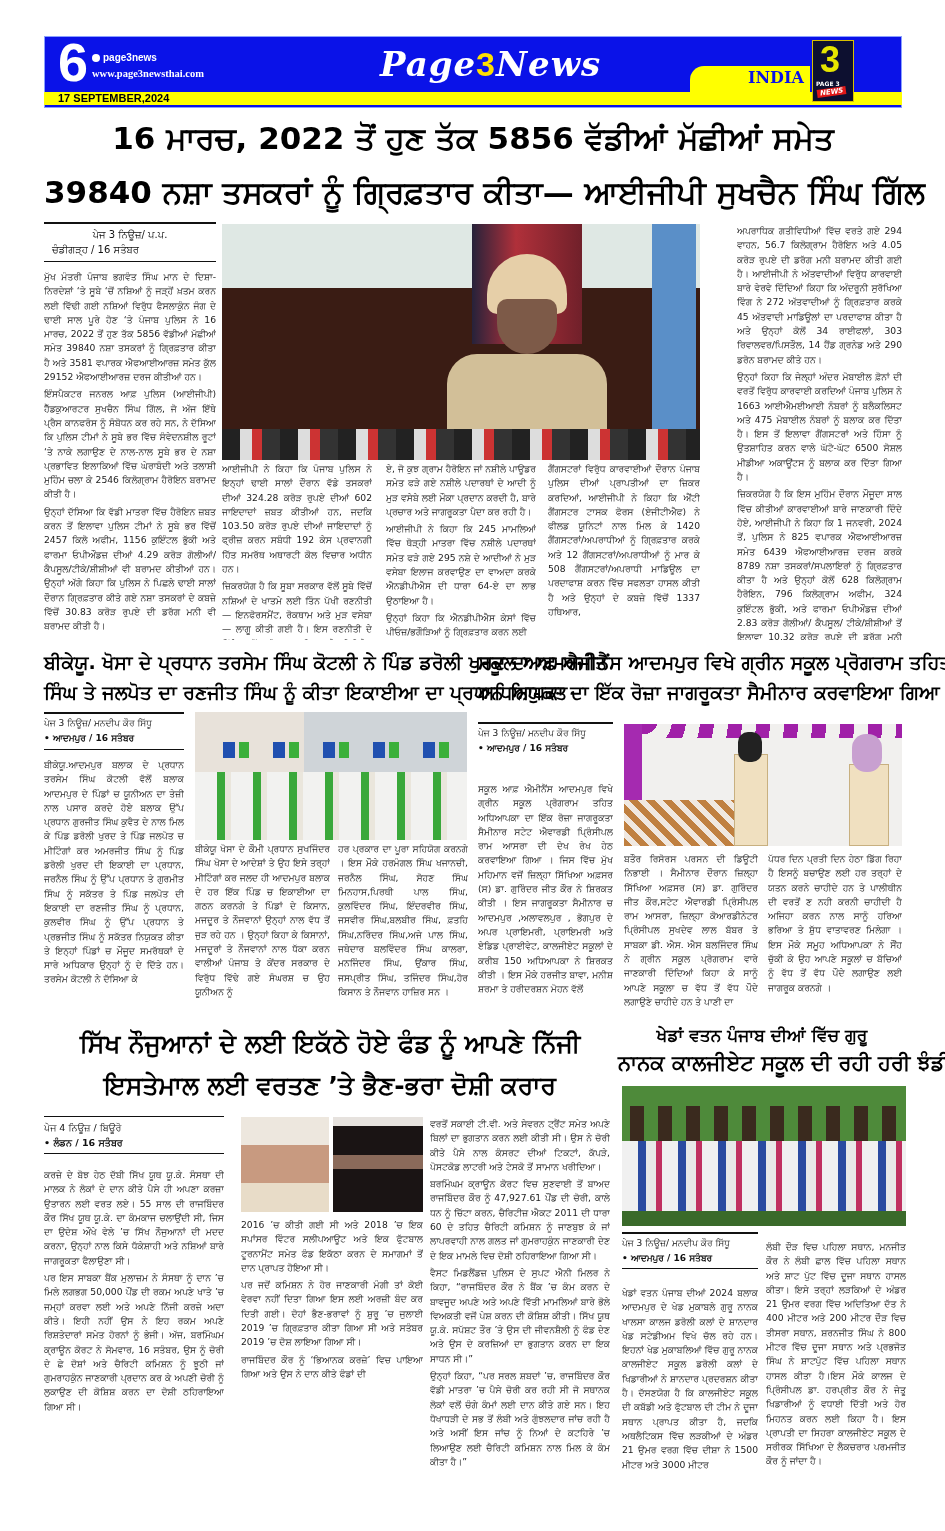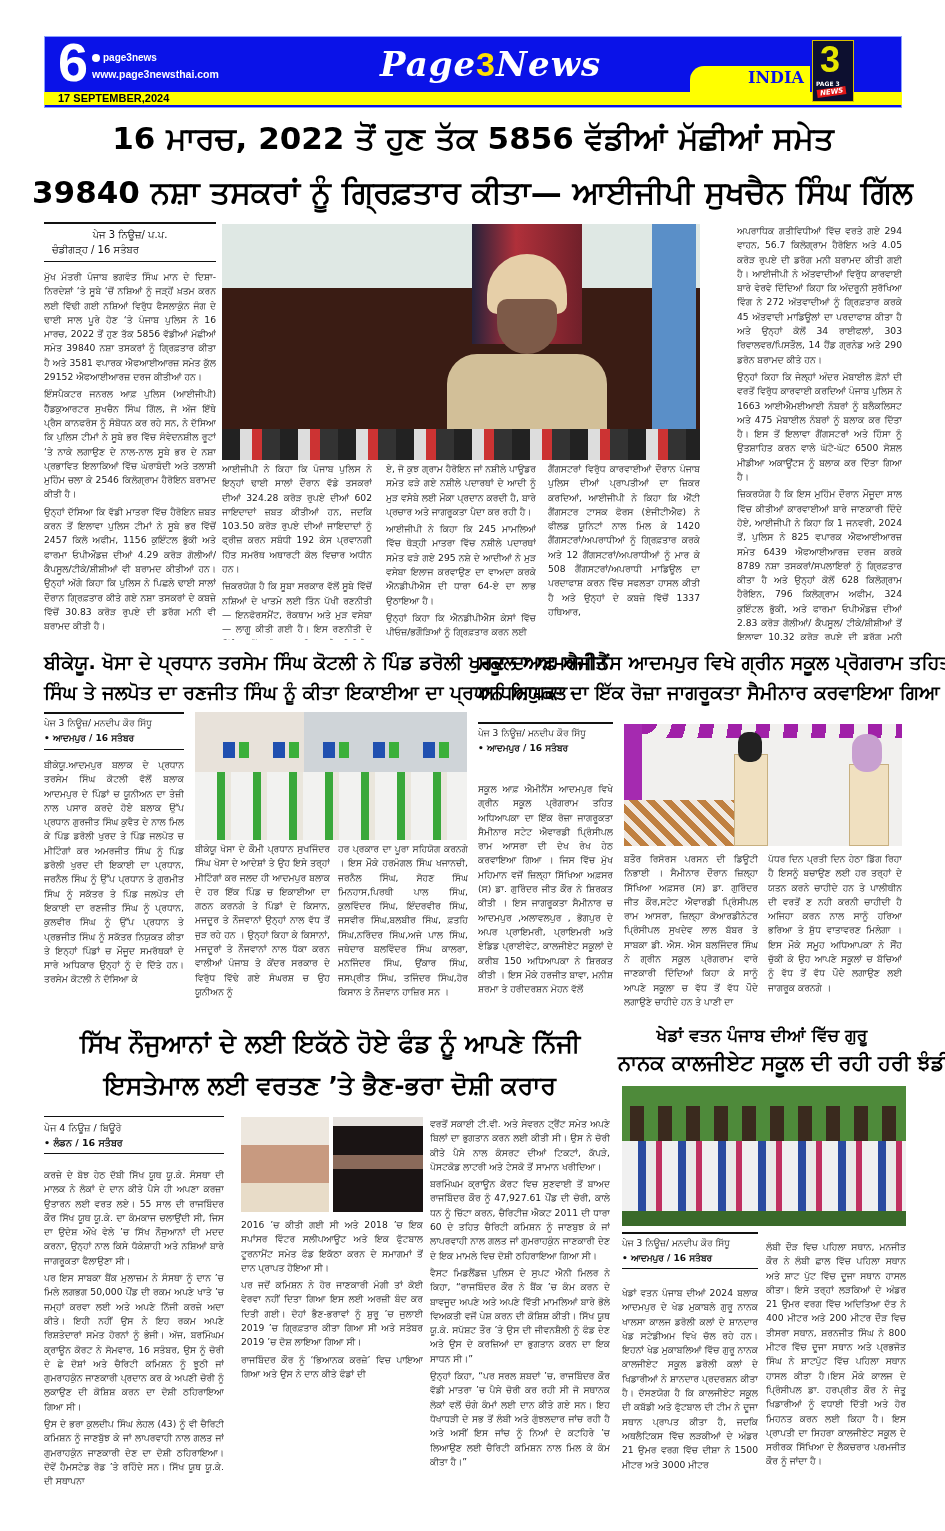--- a/index.html
+++ b/index.html
@@ -3,35 +3,35 @@
 <meta charset="utf-8">
 <style>
   *{box-sizing:border-box;margin:0;padding:0}
   html,body{width:945px;height:1531px;background:#ffffff;overflow:hidden}
   body{font-family:"DejaVu Sans",sans-serif;color:#111;position:relative}
   .abs{position:absolute}
   
   #masthead{left:44px;top:36px;width:858px;height:72px;background:#0a12e8;border:1px solid #8aa0ff}
   #page-num{left:58px;top:32px;font-family:"Liberation Sans",sans-serif;font-weight:bold;font-size:54px;color:#fff;line-height:60px}
   #social{left:92px;top:52px;color:#fff;font-size:10px;font-family:"Liberation Sans",sans-serif;font-weight:bold}
-  #website{left:92px;top:68px;color:#fff;font-size:10.5px;font-family:Liberation Sans, sans-serif;font-weight:bold}
+  #website{left:92px;top:68px;color:#fff;font-size:10.5px;font-family:Liberation Serif, serif;font-weight:bold}
   #date{left:58px;top:92px;font-size:11px;font-family:"Liberation Sans",sans-serif;font-weight:bold;color:#000;line-height:13px}
   #brand{left:380px;top:44px;font-family:"DejaVu Serif",serif;font-size:34px;font-weight:bold;color:#fff;font-style:italic;letter-spacing:1px}
   #brand .three{color:#ffe000;font-style:normal;font-family:"Liberation Sans",sans-serif}
   #yellow-band{left:44px;top:92px;width:858px;height:13px;background:#ffff00}
   #india-tab{left:690px;top:66px;width:120px;height:28px;background:#ffff00;border-radius:14px 0 0 0}
   #india{left:748px;top:68px;font-family:"DejaVu Serif",serif;font-weight:bold;font-size:16px;color:#0a12e8}
   #logo-box{left:812px;top:40px;width:42px;height:62px;background:#0d1030;border:1px solid #d8c000}
   #logo-3{left:820px;top:40px;font-family:"Liberation Sans",sans-serif;font-weight:bold;font-size:36px;color:#e6e600;line-height:40px}
   #logo-p3{left:816px;top:80px;font-size:6px;color:#fff;font-weight:bold}
   #logo-news{left:817px;top:88px;font-size:7px;color:#fff;background:#e01818;padding:0 3px;font-style:italic;font-weight:bold;transform:rotate(-8deg)}
   
   .headline{font-family:"DejaVu Sans",sans-serif;font-weight:bold;color:#000;text-align:center;white-space:nowrap}
   #hl-main-1{left:44px;top:118px;width:858px;font-size:31px;line-height:40px}
-  #hl-main-2{left:32px;top:172px;width:858px;font-size:31px;line-height:40px}
+  #hl-main-2{left:44px;top:172px;width:858px;font-size:31px;line-height:40px}
   .byline{font-size:10px;line-height:15px;color:#111}
   .rule{height:2px;background:#111}
   .body-text{font-size:9.2px;line-height:14.3px;color:#222;text-align:justify}
   .body-text p{margin-bottom:3px}
   .photo{overflow:hidden}
   .sec-head{font-size:19px;line-height:28px}
 </style>
 </head>
 <body>
 
@@ -135,21 +135,20 @@
 <div class="abs headline" style="left:44px;top:1068px;width:572px;font-size:25px;line-height:36px">ਇਸਤੇਮਾਲ ਲਈ ਵਰਤਣ ’ਤੇ ਭੈਣ-ਭਰਾ ਦੋਸ਼ੀ ਕਰਾਰ</div>
 <div class="abs" style="left:44px;top:1116px;width:180px">
   <div class="rule" style="height:1px"></div>
   <div class="byline" style="margin-top:3px;font-size:9.5px">ਪੇਜ 4 ਨਿਊਜ਼ / ਬਿਊਰੋ</div>
   <div class="byline" style="font-size:9.5px;font-weight:bold">• ਲੰਡਨ / 16 ਸਤੰਬਰ</div>
   <div class="rule" style="height:1px;margin-top:3px"></div>
 </div>
 <div class="abs body-text" style="left:44px;top:1168px;width:180px;height:335px;overflow:hidden">
   <p>ਕਰਜ਼ੇ ਦੇ ਬੋਝ ਹੇਠ ਦੱਬੀ ਸਿੱਖ ਯੂਥ ਯੂ.ਕੇ. ਸੰਸਥਾ ਦੀ ਮਾਲਕ ਨੇ ਲੋਕਾਂ ਦੇ ਦਾਨ ਕੀਤੇ ਪੈਸੇ ਹੀ ਅਪਣਾ ਕਰਜ਼ਾ ਉਤਾਰਨ ਲਈ ਵਰਤ ਲਏ। 55 ਸਾਲ ਦੀ ਰਾਜਬਿੰਦਰ ਕੌਰ ਸਿੱਖ ਯੂਥ ਯੂ.ਕੇ. ਦਾ ਕੰਮਕਾਜ ਚਲਾਉਂਦੀ ਸੀ, ਜਿਸ ਦਾ ਉਦੇਸ਼ ਔਖੇ ਵੇਲੇ ’ਚ ਸਿੱਖ ਨੌਜੁਆਨਾਂ ਦੀ ਮਦਦ ਕਰਨਾ, ਉਨ੍ਹਾਂ ਨਾਲ ਕਿਸੇ ਧੱਕੇਸ਼ਾਹੀ ਅਤੇ ਨਸ਼ਿਆਂ ਬਾਰੇ ਜਾਗਰੂਕਤਾ ਫੈਲਾਉਣਾ ਸੀ।</p>
   <p>ਪਰ ਇਸ ਸਾਬਕਾ ਬੈਂਕ ਮੁਲਾਜ਼ਮ ਨੇ ਸੰਸਥਾ ਨੂੰ ਦਾਨ ’ਚ ਮਿਲੇ ਲਗਭਗ 50,000 ਪੌਂਡ ਦੀ ਰਕਮ ਅਪਣੇ ਖਾਤੇ ’ਚ ਜਮ੍ਹਾਂ ਕਰਵਾ ਲਈ ਅਤੇ ਅਪਣੇ ਨਿੱਜੀ ਕਰਜ਼ੇ ਅਦਾ ਕੀਤੇ। ਇਹੀ ਨਹੀਂ ਉਸ ਨੇ ਇਹ ਰਕਮ ਅਪਣੇ ਰਿਸ਼ਤੇਦਾਰਾਂ ਸਮੇਤ ਹੋਰਨਾਂ ਨੂੰ ਭੇਜੀ। ਅੱਜ, ਬਰਮਿੰਘਮ ਕ੍ਰਾਊਨ ਕੋਰਟ ਨੇ ਸੋਮਵਾਰ, 16 ਸਤੰਬਰ, ਉਸ ਨੂੰ ਚੋਰੀ ਦੇ ਛੇ ਦੋਸ਼ਾਂ ਅਤੇ ਚੈਰਿਟੀ ਕਮਿਸ਼ਨ ਨੂੰ ਝੂਠੀ ਜਾਂ ਗੁਮਰਾਹਕੁੰਨ ਜਾਣਕਾਰੀ ਪ੍ਰਦਾਨ ਕਰ ਕੇ ਅਪਣੀ ਚੋਰੀ ਨੂੰ ਲੁਕਾਉਣ ਦੀ ਕੋਸ਼ਿਸ਼ ਕਰਨ ਦਾ ਦੋਸ਼ੀ ਠਹਿਰਾਇਆ ਗਿਆ ਸੀ।</p>
-  <p>ਉਸ ਦੇ ਭਰਾ ਕੁਲਦੀਪ ਸਿੰਘ ਲੇਹਲ (43) ਨੂੰ ਵੀ ਚੈਰਿਟੀ ਕਮਿਸ਼ਨ ਨੂੰ ਜਾਣਬੁੱਝ ਕੇ ਜਾਂ ਲਾਪਰਵਾਹੀ ਨਾਲ ਗਲਤ ਜਾਂ ਗੁਮਰਾਹਕੁੰਨ ਜਾਣਕਾਰੀ ਦੇਣ ਦਾ ਦੋਸ਼ੀ ਠਹਿਰਾਇਆ। ਦੋਵੇਂ ਹੈਮਸਟੇਡ ਰੋਡ ’ਤੇ ਰਹਿੰਦੇ ਸਨ। ਸਿੱਖ ਯੂਥ ਯੂ.ਕੇ. ਦੀ ਸਥਾਪਨਾ</p>
 </div>
 <div class="abs photo" style="left:241px;top:1117px;width:182px;height:95px;background:#fff">
   <div style="position:absolute;left:0;top:0;width:88px;height:95px;background:linear-gradient(180deg,#ede7de 0 30%,#c89a80 30% 70%,#e8dcc8 70%)"></div>
   <div style="position:absolute;left:92px;top:0;width:90px;height:95px;background:linear-gradient(180deg,#e6e2de 0 10%,#1a1414 10% 40%,#8a6a5a 40% 55%,#1a1414 55%)"></div>
 </div>
 <div class="abs body-text" style="left:241px;top:1218px;width:182px;height:285px;overflow:hidden">
   <p>2016 ’ਚ ਕੀਤੀ ਗਈ ਸੀ ਅਤੇ 2018 ’ਚ ਇਕ ਸਪਾਂਸਰ ਵਿੰਟਰ ਸਲੀਪਆਊਟ ਅਤੇ ਇਕ ਫੁੱਟਬਾਲ ਟੂਰਨਾਮੈਂਟ ਸਮੇਤ ਫੰਡ ਇਕੱਠਾ ਕਰਨ ਦੇ ਸਮਾਗਮਾਂ ਤੋਂ ਦਾਨ ਪ੍ਰਾਪਤ ਹੋਇਆ ਸੀ।</p>
   <p>ਪਰ ਜਦੋਂ ਕਮਿਸ਼ਨ ਨੇ ਹੋਰ ਜਾਣਕਾਰੀ ਮੰਗੀ ਤਾਂ ਕੋਈ ਵੇਰਵਾ ਨਹੀਂ ਦਿਤਾ ਗਿਆ ਇਸ ਲਈ ਅਰਜ਼ੀ ਬੰਦ ਕਰ ਦਿਤੀ ਗਈ। ਦੋਹਾਂ ਭੈਣ-ਭਰਾਵਾਂ ਨੂੰ ਸ਼ੁਰੂ ’ਚ ਜੁਲਾਈ 2019 ’ਚ ਗ੍ਰਿਫ਼ਤਾਰ ਕੀਤਾ ਗਿਆ ਸੀ ਅਤੇ ਸਤੰਬਰ 2019 ’ਚ ਦੋਸ਼ ਲਾਇਆ ਗਿਆ ਸੀ।</p>
   <p>ਰਾਜਬਿੰਦਰ ਕੌਰ ਨੂੰ ‘ਭਿਆਨਕ ਕਰਜ਼ੇ’ ਵਿਚ ਪਾਇਆ ਗਿਆ ਅਤੇ ਉਸ ਨੇ ਦਾਨ ਕੀਤੇ ਫੰਡਾਂ ਦੀ</p>
 </div>

